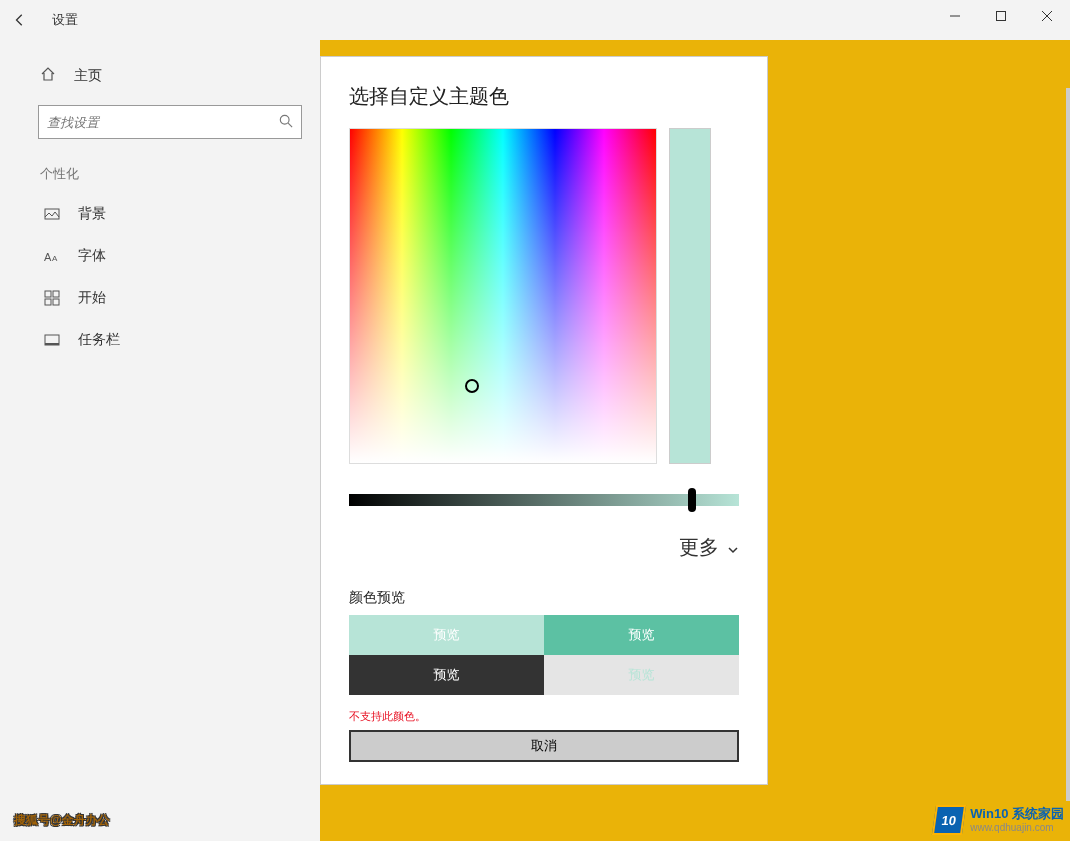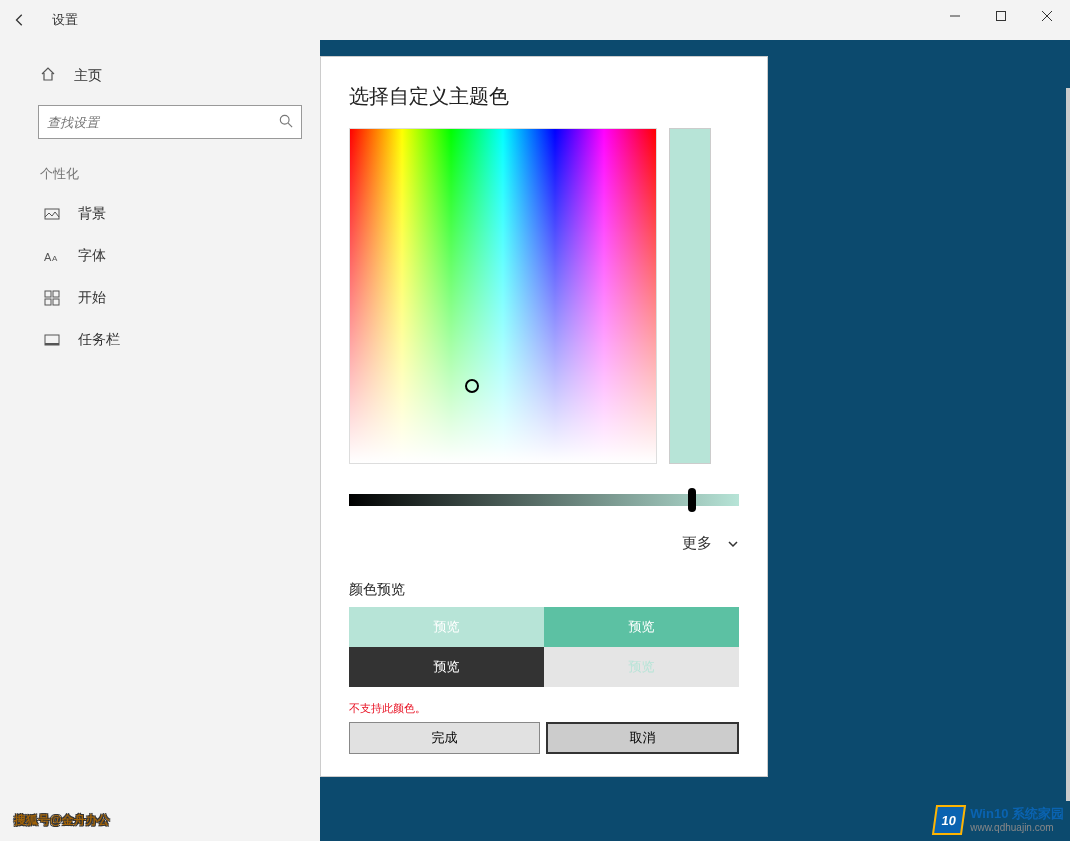--- a/index.html
+++ b/index.html
@@ -13,32 +13,32 @@
   .sidebar { position: absolute; top: 40px; left: 0; width: 320px; bottom: 0; background: #f3f3f3; padding-top: 16px; padding-left: 20px; }
   .home-row { display: flex; align-items: center; padding: 10px 20px; font-size: 14px; color: #333; }
   .home-row .icon { width: 18px; margin-right: 16px; color: #555; }
   .search-box { margin: 10px 18px 18px 18px; height: 34px; border: 1px solid #999; background: #fff; display: flex; align-items: center; padding: 0 8px; }
   .search-box input { flex: 1; border: none; outline: none; font-size: 13px; background: transparent; font-style: italic; }
   .search-box .s-icon { color: #666; font-size: 14px; }
   .section-label { padding: 8px 20px 10px 20px; font-size: 13px; color: #737373; font-weight: 400; }
   .nav-item { display: flex; align-items: center; padding: 12px 20px; font-size: 14px; color: #333; border-left: 4px solid transparent; }
   .nav-item .icon { width: 18px; margin-right: 16px; color: #555; display: inline-flex; }
   .nav-item.active { background: #e5e5e5; border-left: 4px solid #0078d4; }
-  .content { position: absolute; top: 40px; left: 320px; right: 0; bottom: 0; background: #0c4a6e; }
+  .content { position: absolute; top: 40px; left: 320px; right: 0; bottom: 0; background: #eab308; }
   .dialog { position: absolute; top: 16px; left: 0; width: 448px; border: 1px solid #ccc; background: #fff; padding: 26px 28px 22px 28px; }
   .dialog-title { font-size: 20px; color: #222; margin-bottom: 18px; }
   .picker-row { display: flex; gap: 12px; }
   .color-field { width: 308px; height: 336px; position: relative; border: 1px solid #ddd; }
   .color-field .hue { position: absolute; inset: 0; background: linear-gradient(to right, #ff0000 0%, #ffff00 17%, #00ff00 33%, #00ffff 50%, #0000ff 67%, #ff00ff 83%, #ff0000 100%); }
   .color-field .sat { position: absolute; inset: 0; background: linear-gradient(to top, #ffffff 0%, rgba(255,255,255,0) 100%); }
   .color-field .cursor { position: absolute; width: 14px; height: 14px; border: 2px solid #000; border-radius: 50%; transform: translate(-50%, -50%); left: 40%; top: 77%; }
   .preview-swatch { width: 42px; height: 336px; background: #b7e4d7; border: 1px solid #ccc; }
   .value-slider { margin-top: 30px; width: 390px; height: 12px; position: relative; background: linear-gradient(to right, #000000, #b7e4d7); }
   .value-slider .thumb { position: absolute; top: -6px; left: 88%; width: 8px; height: 24px; background: #000; border-radius: 4px; transform: translateX(-50%); }
-  .more-row { display: flex; justify-content: flex-end; align-items: flex-end; margin-top: 28px; font-size: 15px; color: #333; width: 390px; gap: 7px; }
+  .more-row { display: flex; justify-content: flex-end; align-items: flex-end; margin-top: 28px; font-size: 20px; color: #333; width: 390px; }
   .more-row .chev { margin-left: 8px; }
   .preview-label { font-size: 14px; color: #222; margin-top: 28px; margin-bottom: 8px; }
   .preview-grid { display: grid; grid-template-columns: 1fr 1fr; grid-template-rows: 40px 40px; width: 390px; }
   .pg { display: flex; align-items: center; justify-content: center; font-size: 13px; }
   .pg1 { background: #b7e4d7; color: #fff; }
   .pg2 { background: #5cc1a3; color: #fff; }
   .pg3 { background: #333333; color: #fff; }
   .pg4 { background: #e5e5e5; color: #b7e4d7; }
   .error-text { color: #e81123; font-size: 11px; margin-top: 14px; }
   .btn-row { display: flex; gap: 6px; margin-top: 6px; }
@@ -160,21 +160,20 @@
     </div>
     <div class="preview-label">颜色预览</div>
     <div class="preview-grid">
       <div class="pg pg1">预览</div>
       <div class="pg pg2">预览</div>
       <div class="pg pg3">预览</div>
       <div class="pg pg4">预览</div>
     </div>
     <div class="error-text">不支持此颜色。</div>
     <div class="btn-row">
-      <div class="dlg-btn">完成</div>
       <div class="dlg-btn default">取消</div>
     </div>
   </div>
   <div class="vscroll"></div>
 </div>
 
 <div class="watermark-left">搜狐号@金舟办公</div>
 <div class="watermark-right">
   <div class="wm-badge">10</div>
   <div class="wm-text">

